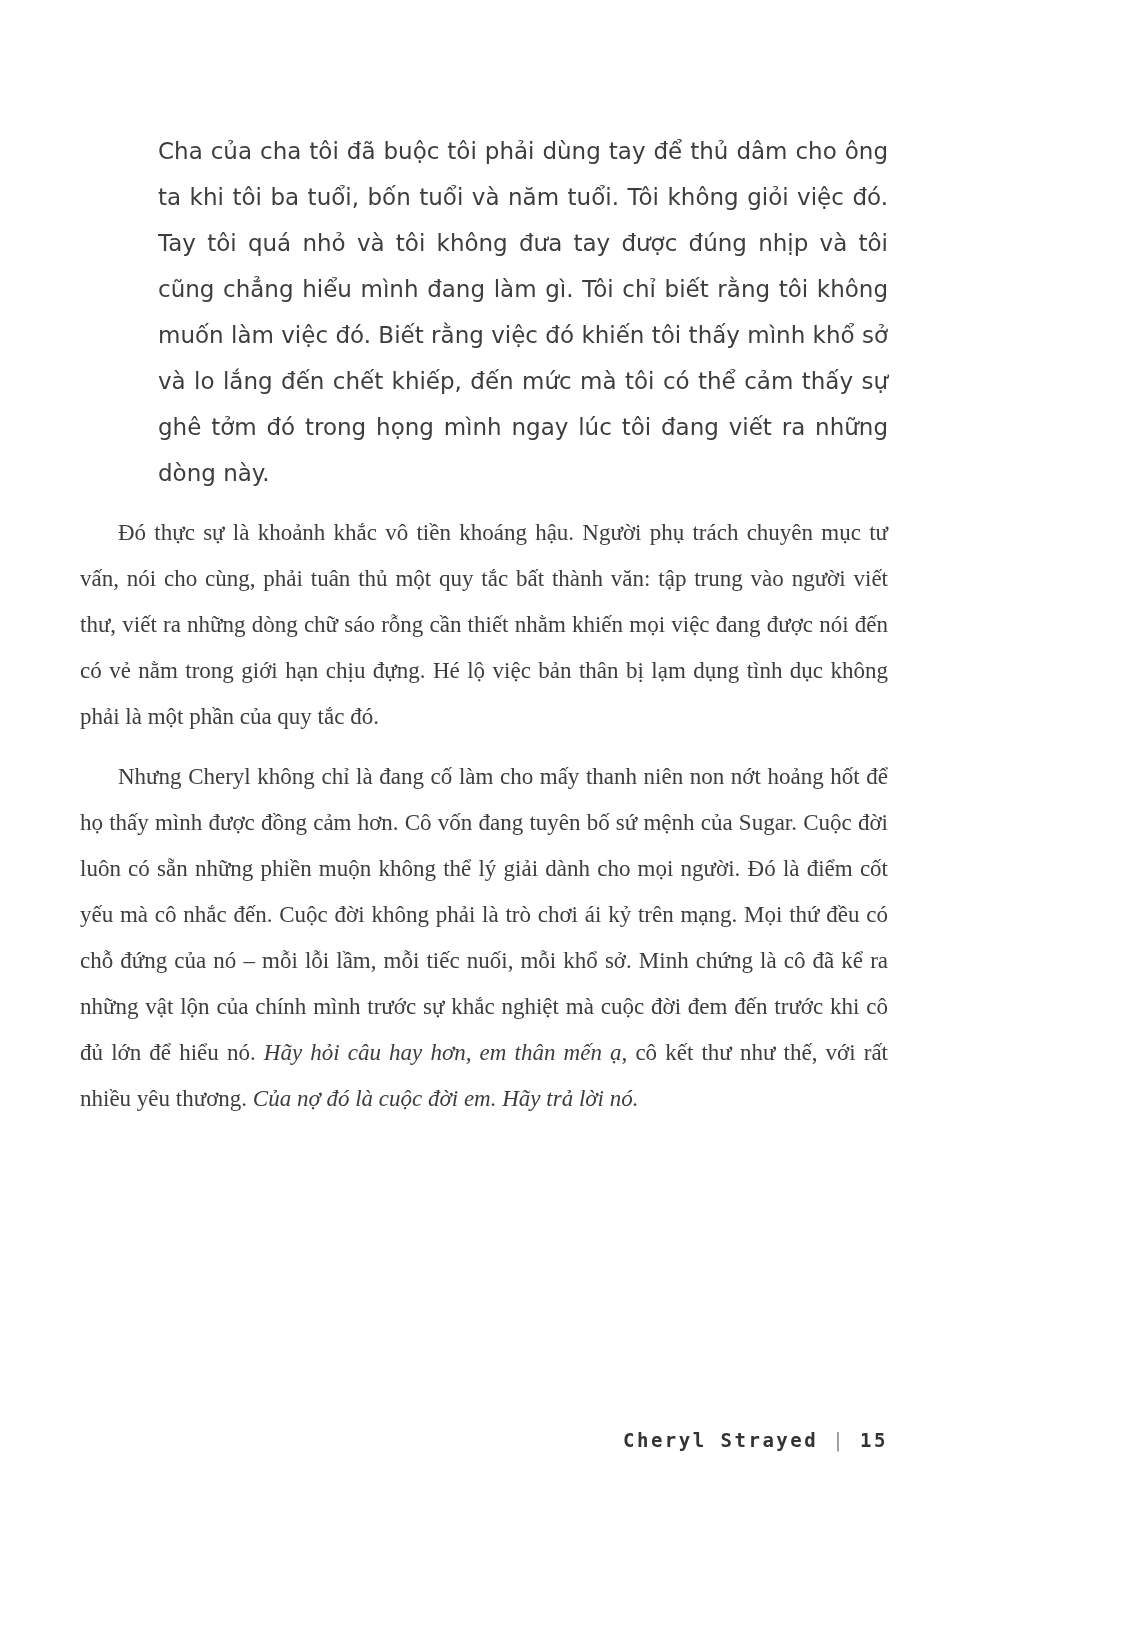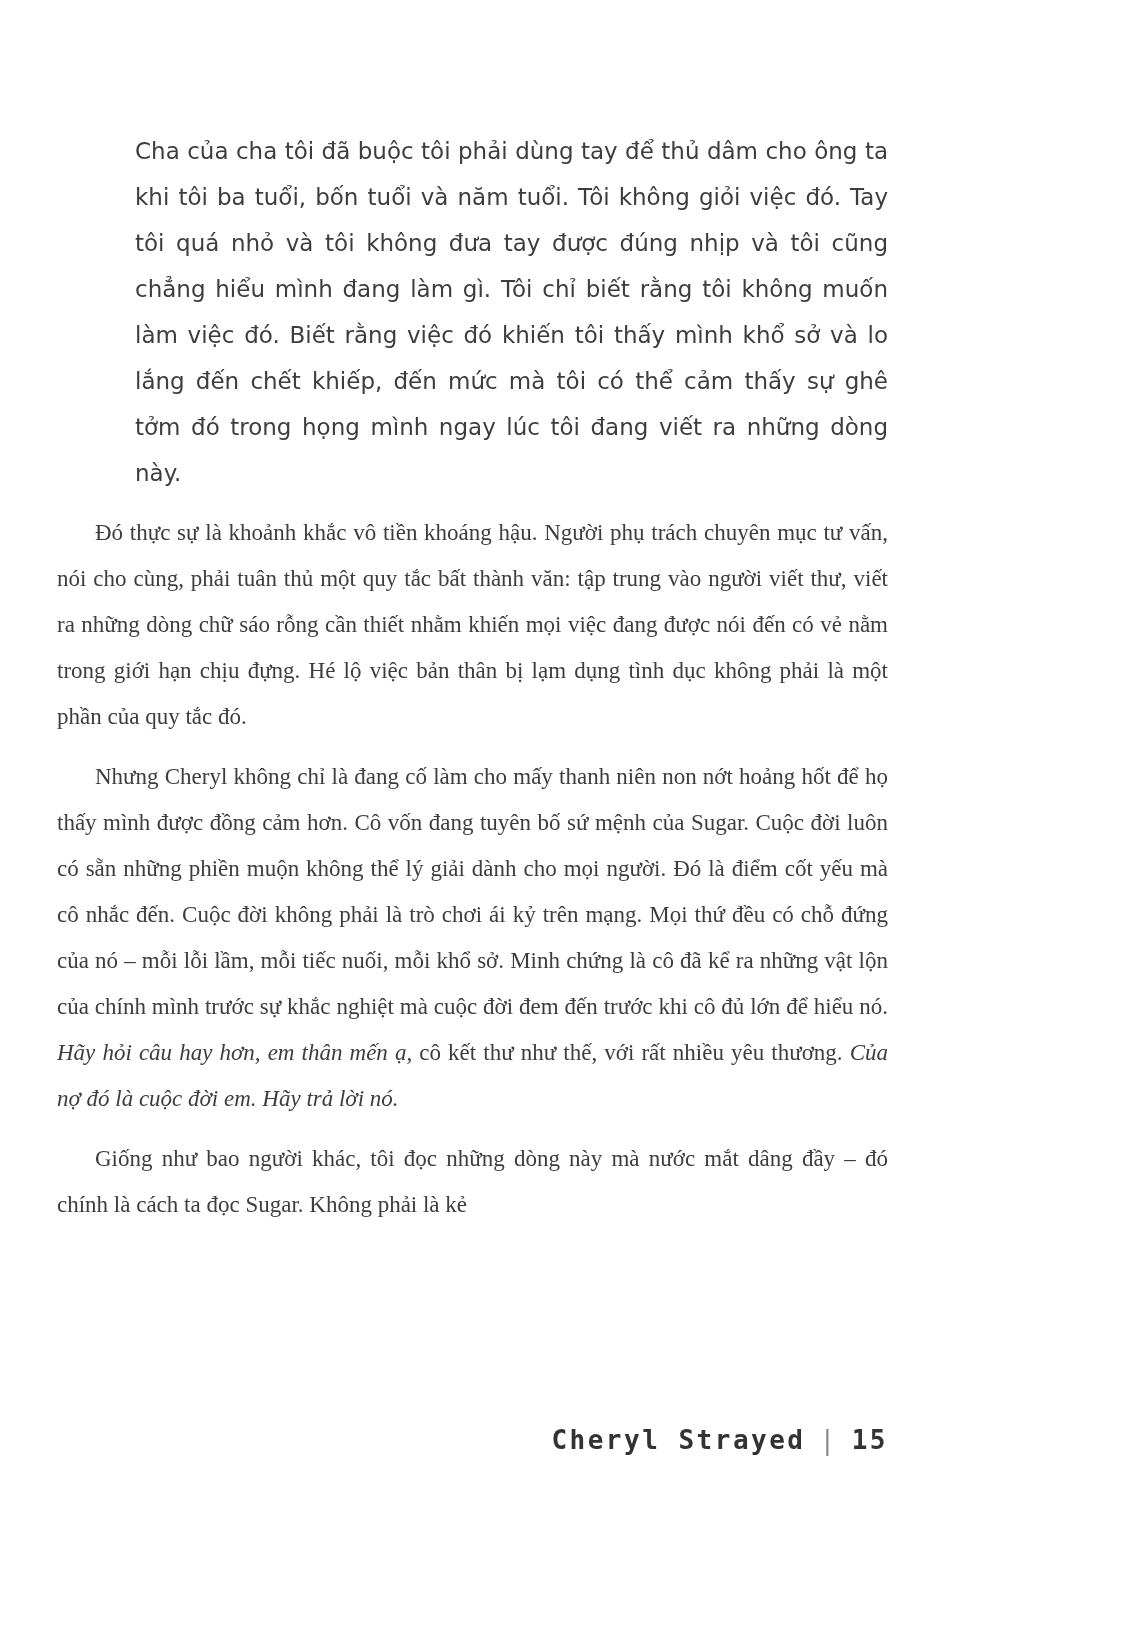--- a/index.html
+++ b/index.html
@@ -6,21 +6,21 @@
     margin: 0;
     padding: 0;
     background: #ffffff;
   }
   .page {
     position: relative;
     width: 1084px;
     height: 1646px;
     background: #ffffff;
     box-sizing: border-box;
-    padding: 128px 196px 0 57px;
+    padding: 128px 196px 0 80px;
     font-family: "DejaVu Sans", "Liberation Sans", sans-serif;
     color: #3d3d3d;
     font-size: 23px;
     line-height: 46px;
   }
   .content p {
     margin: 0 0 14px 0;
     text-align: justify;
   }
   p.blockquote {
@@ -32,21 +32,21 @@
     font-family: Liberation Serif, serif;
   }
   p.body-para em {
     font-style: italic;
   }
   .footer {
     position: absolute;
     top: 1428px;
     right: 196px;
     font-family: "DejaVu Sans Mono", "Liberation Mono", monospace;
-    font-size: 26px;
+    font-size: 19px;
     font-weight: 600;
     letter-spacing: 2.5px;
     color: #333333;
     line-height: 24px;
     white-space: nowrap;
   }
   .footer .sep {
     color: #8a8a8a;
     margin: 0 14px;
     font-weight: 400;
@@ -57,20 +57,19 @@
 
 <div class="page">
   <div class="content">
 
     <p class="blockquote">Cha của cha tôi đã buộc tôi phải dùng tay để thủ dâm cho ông ta khi tôi ba tuổi, bốn tuổi và năm tuổi. Tôi không giỏi việc đó. Tay tôi quá nhỏ và tôi không đưa tay được đúng nhịp và tôi cũng chẳng hiểu mình đang làm gì. Tôi chỉ biết rằng tôi không muốn làm việc đó. Biết rằng việc đó khiến tôi thấy mình khổ sở và lo lắng đến chết khiếp, đến mức mà tôi có thể cảm thấy sự ghê tởm đó trong họng mình ngay lúc tôi đang viết ra những dòng này.</p>
 
     <p class="body-para">Đó thực sự là khoảnh khắc vô tiền khoáng hậu. Người phụ trách chuyên mục tư vấn, nói cho cùng, phải tuân thủ một quy tắc bất thành văn: tập trung vào người viết thư, viết ra những dòng chữ sáo rỗng cần thiết nhằm khiến mọi việc đang được nói đến có vẻ nằm trong giới hạn chịu đựng. Hé lộ việc bản thân bị lạm dụng tình dục không phải là một phần của quy tắc đó.</p>
 
     <p class="body-para"><span>Nhưng Cheryl không chỉ là đang cố làm cho mấy thanh niên non nớt hoảng hốt để họ thấy mình được đồng cảm hơn. Cô vốn đang tuyên bố sứ mệnh của Sugar. Cuộc đời luôn có sẵn những phiền muộn không thể lý giải dành cho mọi người. Đó là điểm cốt yếu mà cô nhắc đến. Cuộc đời không phải là trò chơi ái kỷ trên mạng. Mọi thứ đều có chỗ đứng của nó – mỗi lỗi lầm, mỗi tiếc nuối, mỗi khổ sở. Minh chứng là cô đã kể ra những vật lộn của chính mình trước sự khắc nghiệt mà cuộc đời đem đến trước khi cô đủ lớn để hiểu nó. </span><em>Hãy hỏi câu hay hơn, em thân mến ạ,</em><span> cô kết thư như thế, với rất nhiều yêu thương. </span><em>Của nợ đó là cuộc đời em. Hãy trả lời nó.</em></p>
 
-    <p class="body-para">Giống như bao người khác, tôi đọc những dòng này mà nước mắt dâng đầy – đó chính là cách ta đọc Sugar. Không phải là kẻ</p>
 
   </div>
 
   <div class="footer">
     <span>Cheryl Strayed</span><span class="sep">|</span><span>15</span>
   </div>
 </div>
 
 </body></html>

